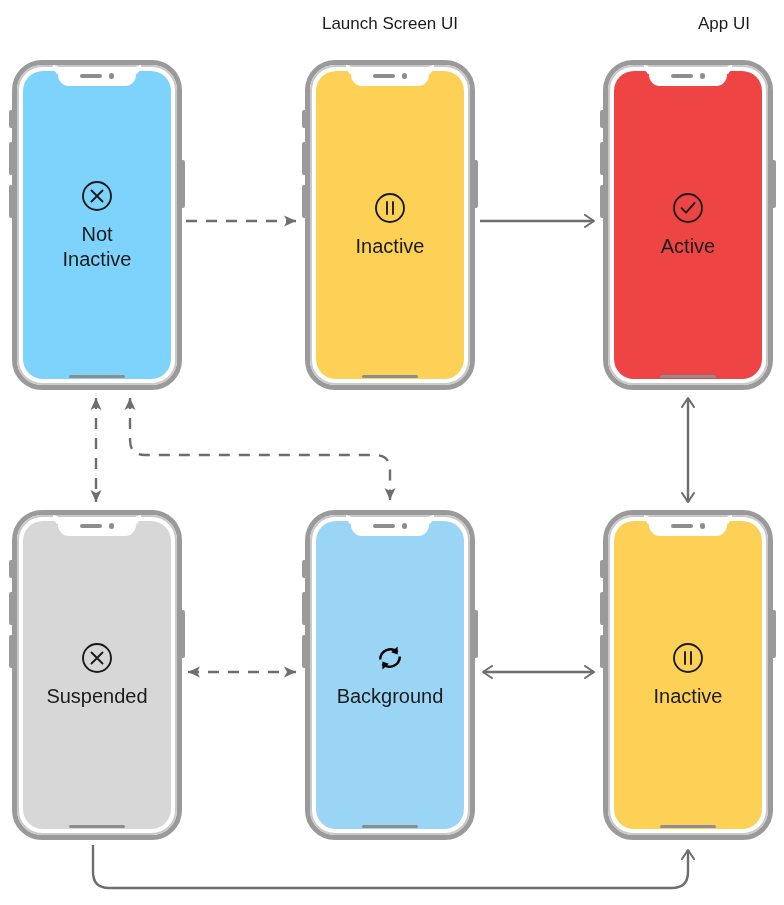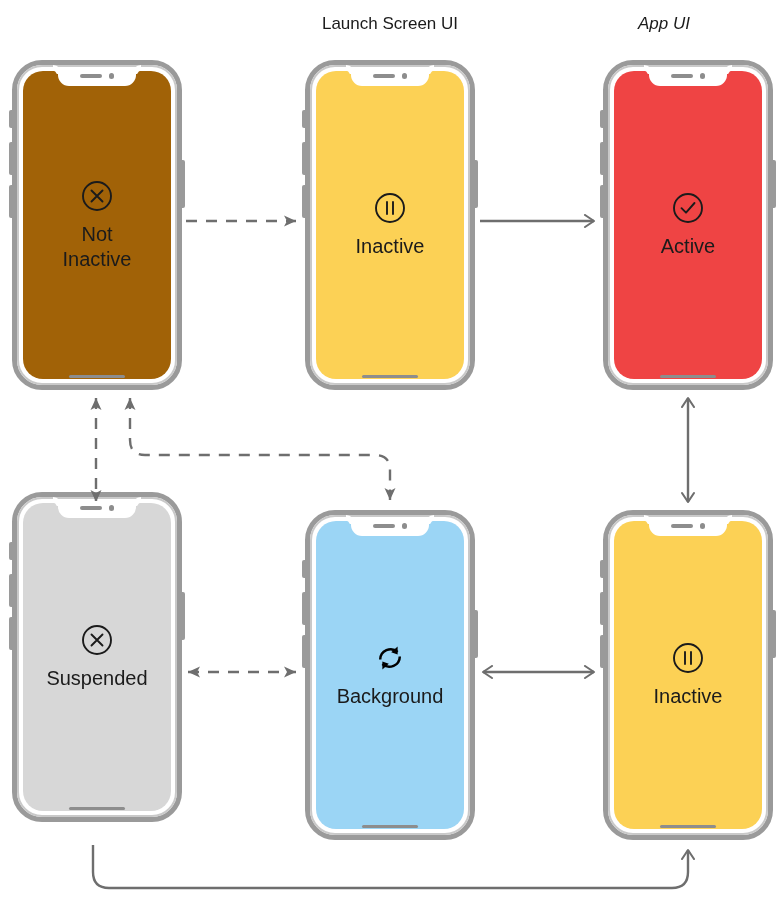--- a/index.html
+++ b/index.html
@@ -53,30 +53,30 @@
 
   svg.wires{position:absolute;inset:0;width:784px;height:905px;
             pointer-events:none;overflow:visible;}
 </style>
 </head>
 <body>
 
 <div class="canvas">
 
   <div class="col-header" style="left:390px;top:14px;">Launch Screen UI</div>
-  <div class="col-header" style="left:664px;top:14px;font-style:italic;">App UI</div>
+  <div class="col-header" style="left:724px;top:14px;">App UI</div>
 
   <div class="phone" style="left:12px;top:60px;">
     <div class="body"></div>
     <div class="bezel"></div>
     <div class="btn-side btn-mute"></div>
     <div class="btn-side btn-vol1"></div>
     <div class="btn-side btn-vol2"></div>
     <div class="btn-side btn-pow"></div>
-    <div class="screen" style="background:#a16207;">
+    <div class="screen" style="background:#7dd3fc;">
       <svg class="state-icon" viewBox="0 0 34 34">
         <circle cx="17" cy="17" r="14" fill="none" stroke="#1b1b1b" stroke-width="1.9"></circle>
         <path d="M11.5 11.5 L22.5 22.5 M22.5 11.5 L11.5 22.5" stroke="#1b1b1b" stroke-width="1.9" stroke-linecap="round"></path>
       </svg>
       <div class="state-label"><span>Not</span><br><span>Inactive</span></div>
     </div>
     <div class="notch">
       <div class="speaker"></div>
       <div class="camera"></div>
     </div>
@@ -118,21 +118,21 @@
       </svg>
       <div class="state-label">Active</div>
     </div>
     <div class="notch">
       <div class="speaker"></div>
       <div class="camera"></div>
     </div>
     <div class="home-bar"></div>
   </div>
 
-  <div class="phone" style="left:12px;top:492px;">
+  <div class="phone" style="left:12px;top:510px;">
     <div class="body"></div>
     <div class="bezel"></div>
     <div class="btn-side btn-mute"></div>
     <div class="btn-side btn-vol1"></div>
     <div class="btn-side btn-vol2"></div>
     <div class="btn-side btn-pow"></div>
     <div class="screen" style="background:#d7d7d7;">
       <svg class="state-icon" viewBox="0 0 34 34">
         <circle cx="17" cy="17" r="14" fill="none" stroke="#1b1b1b" stroke-width="1.9"></circle>
         <path d="M11.5 11.5 L22.5 22.5 M22.5 11.5 L11.5 22.5" stroke="#1b1b1b" stroke-width="1.9" stroke-linecap="round"></path>

